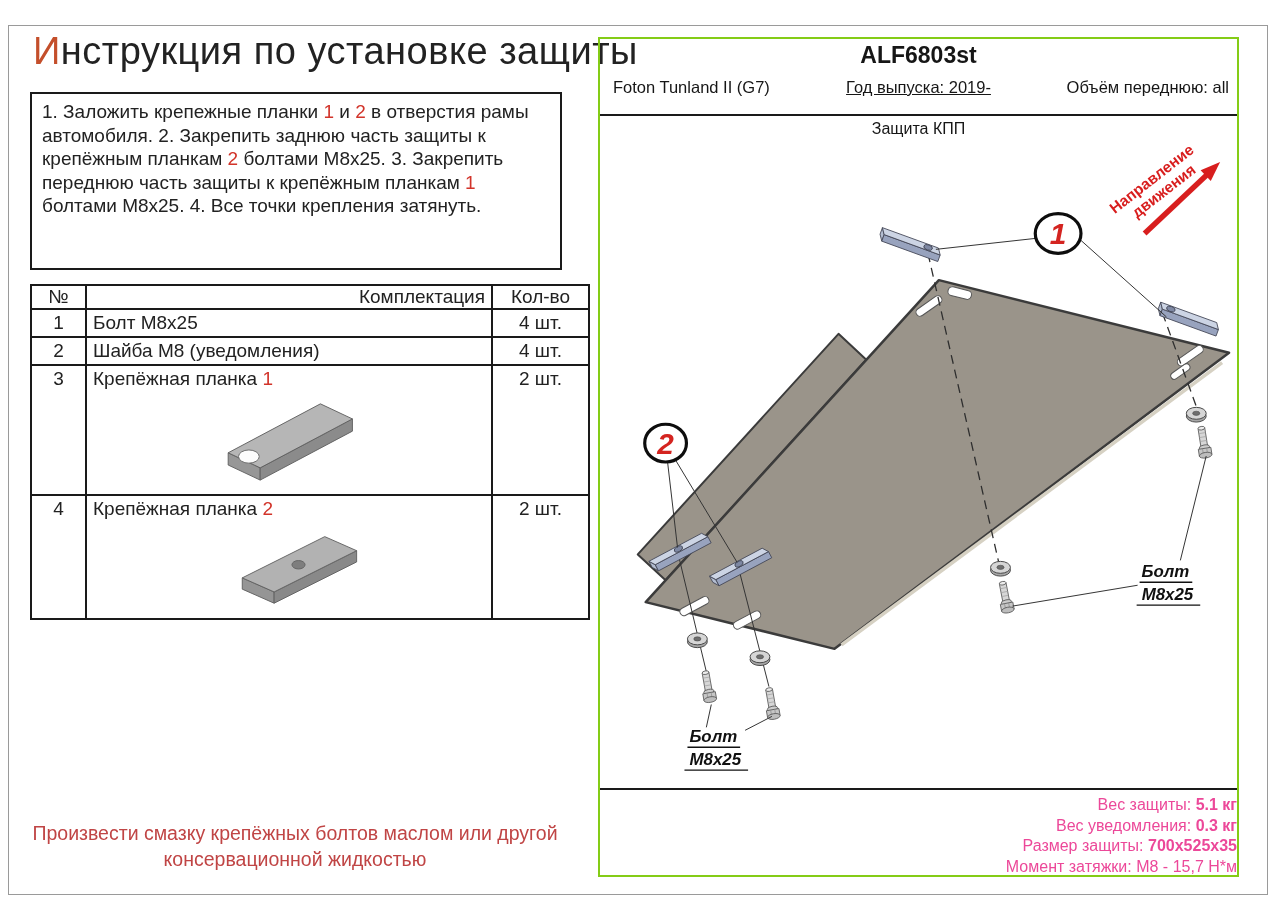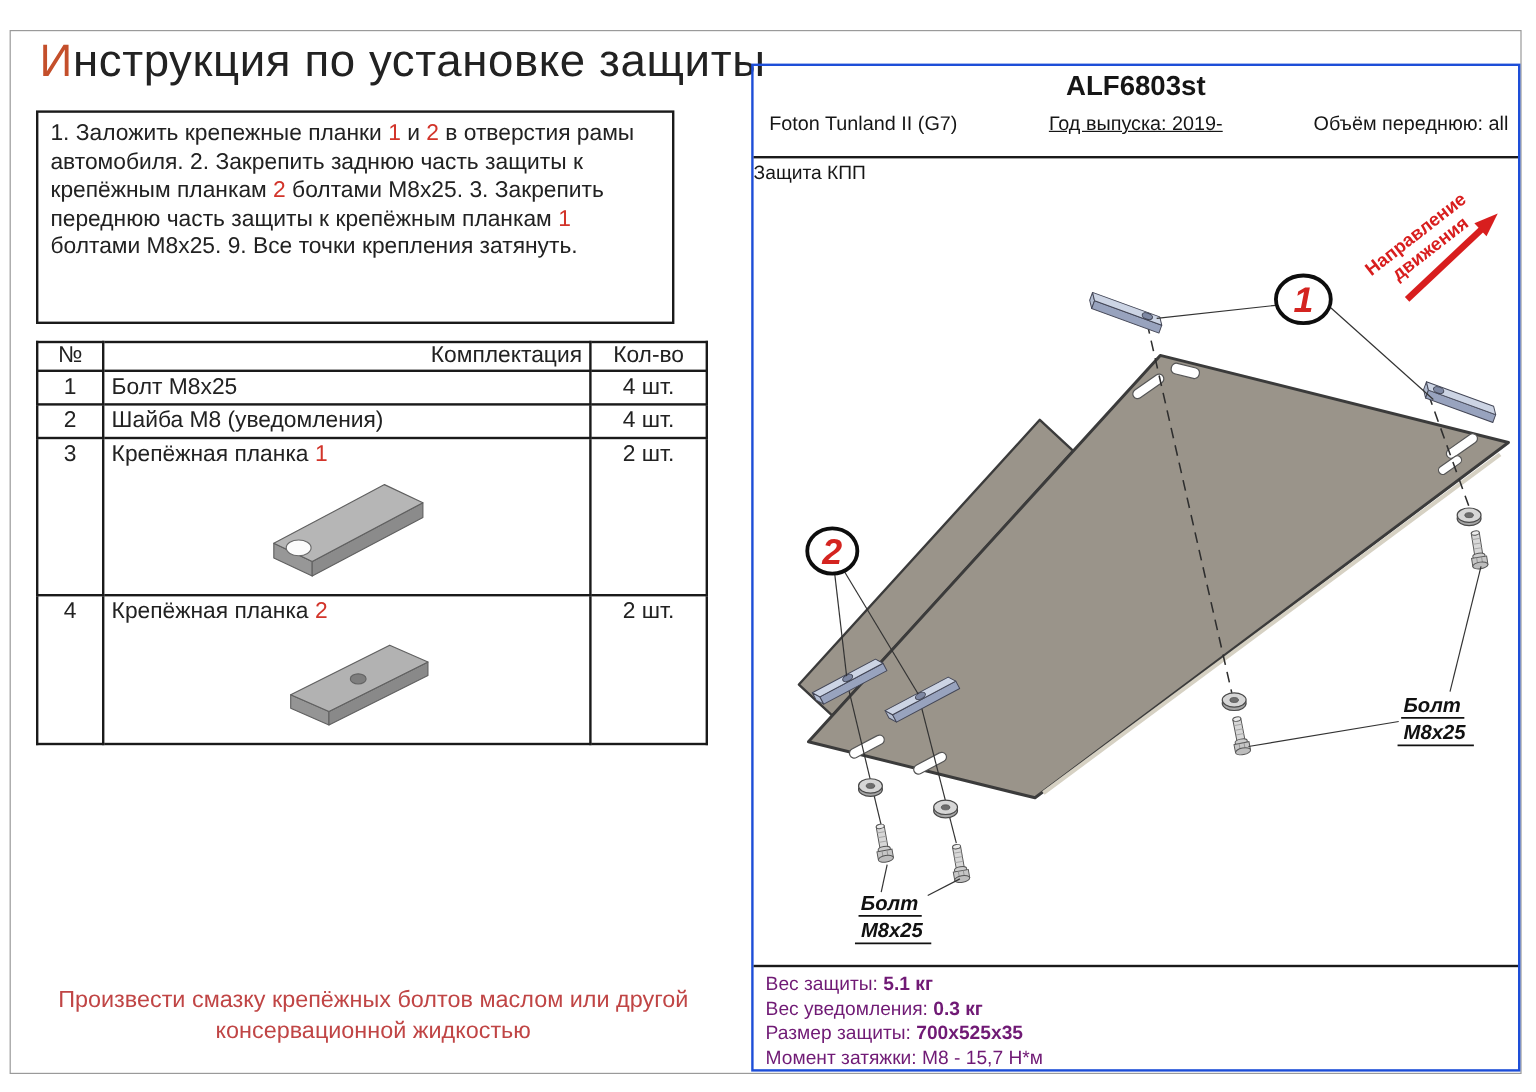--- a/index.html
+++ b/index.html
@@ -17,36 +17,36 @@
   .parts-table{position:absolute;left:30px;top:284px;border-collapse:collapse;
         font-size:19px;color:#222;}
   .parts-table td,.parts-table th{border:2px solid #1a1a1a;padding:0 6px;font-weight:normal;}
   .col-num{width:41px;text-align:center;}
   .col-name{width:392px;text-align:left;}
   .col-qty{width:83px;text-align:center;}
   .row-short td{height:26px;}
   .row-tall td{vertical-align:top;padding-top:2px;}
   .plank-wrap1{margin:4px 0 0 122px;}
   .plank-wrap2{margin:6px 0 0 138px;}
-  .note-text{position:absolute;left:46px;top:820px;width:530px;text-align:center;
+  .note-text{position:absolute;left:30px;top:820px;width:530px;text-align:center;
         font-size:19.5px;line-height:26px;color:#c04545;}
 
   
-  .right-box{position:absolute;left:626px;top:37px;width:637px;height:836px;border:2px solid #1d4ed8;margin-top:16px;}
+  .right-box{position:absolute;left:598px;top:37px;width:637px;height:836px;border:2px solid #84cc16;}
   .part-code{position:absolute;left:0;top:3px;width:100%;text-align:center;
         font-size:23px;font-weight:bold;color:#161616;}
   .meta-row{position:absolute;left:0;top:39px;width:100%;height:24px;font-size:16.5px;color:#161616;}
   .meta-model{position:absolute;left:13px;top:0;}
   .meta-year{position:absolute;left:0;top:0;width:100%;text-align:center;text-decoration:underline;}
   .meta-engine{position:absolute;right:8px;top:0;}
   .header-divider{position:absolute;left:0;top:75px;width:100%;border-bottom:2px solid #1a1a1a;}
-  .drawing-title{position:absolute;left:0;top:81px;width:100%;font-size:16px;color:#161616;}
+  .drawing-title{position:absolute;left:0;top:81px;width:100%;text-align:center;font-size:16px;color:#161616;}
   .drawing-svg{position:absolute;left:0;top:101px;}
   .specs-box{position:absolute;left:0;top:749px;width:100%;height:84px;border-top:2px solid #1a1a1a;
-        font-size:16px;line-height:20.5px;color:#701a75;}
+        font-size:16px;line-height:20.5px;color:#ec4899;text-align:right;}
   .specs-inner{padding:5px 0 0 10px;}
   .spec-value-bold{font-weight:bold;}
   .footer-disclaimer{position:absolute;right:40px;top:879px;font-size:9px;color:#b3b3b3;}
 
   svg text{font-family:"Liberation Sans",sans-serif;}
   .callout-num{fill:#d42420;font-size:30px;font-weight:bold;font-style:italic;}
   .bolt-label{fill:#111;font-size:17px;font-weight:bold;font-style:italic;}
   .direction-label{fill:#d81e1e;font-size:15.5px;font-weight:bold;}
 </style>
 </head>
@@ -54,21 +54,21 @@
 
 <div class="page">
   <div class="outer-border"></div>
 
   <div class="doc-title"><span class="lead">И</span><span>нструкция по установке защиты</span></div>
 
   <div class="instruction-box">
     <span><span>1. Заложить крепежные планки </span><span class="red">1</span><span> и </span><span class="red">2</span><span> в отверстия рамы автомобиля.</span></span>
     <span><span>2. Закрепить заднюю часть защиты к крепёжным планкам </span><span class="red">2</span><span> болтами М8х25.</span></span>
     <span><span>3. Закрепить переднюю часть защиты к крепёжным планкам </span><span class="red">1</span><span> болтами М8х25.</span></span>
-    <span><span>9. Все точки крепления затянуть.</span></span>
+    <span><span>4. Все точки крепления затянуть.</span></span>
   </div>
 
   <table class="parts-table">
     <tbody>
         <tr class="row-short">
       <th class="col-num">№</th>
       <th class="col-name" style="text-align:right">Комплектация</th>
       <th class="col-qty">Кол-во</th>
     </tr>
     <tr class="row-short">

